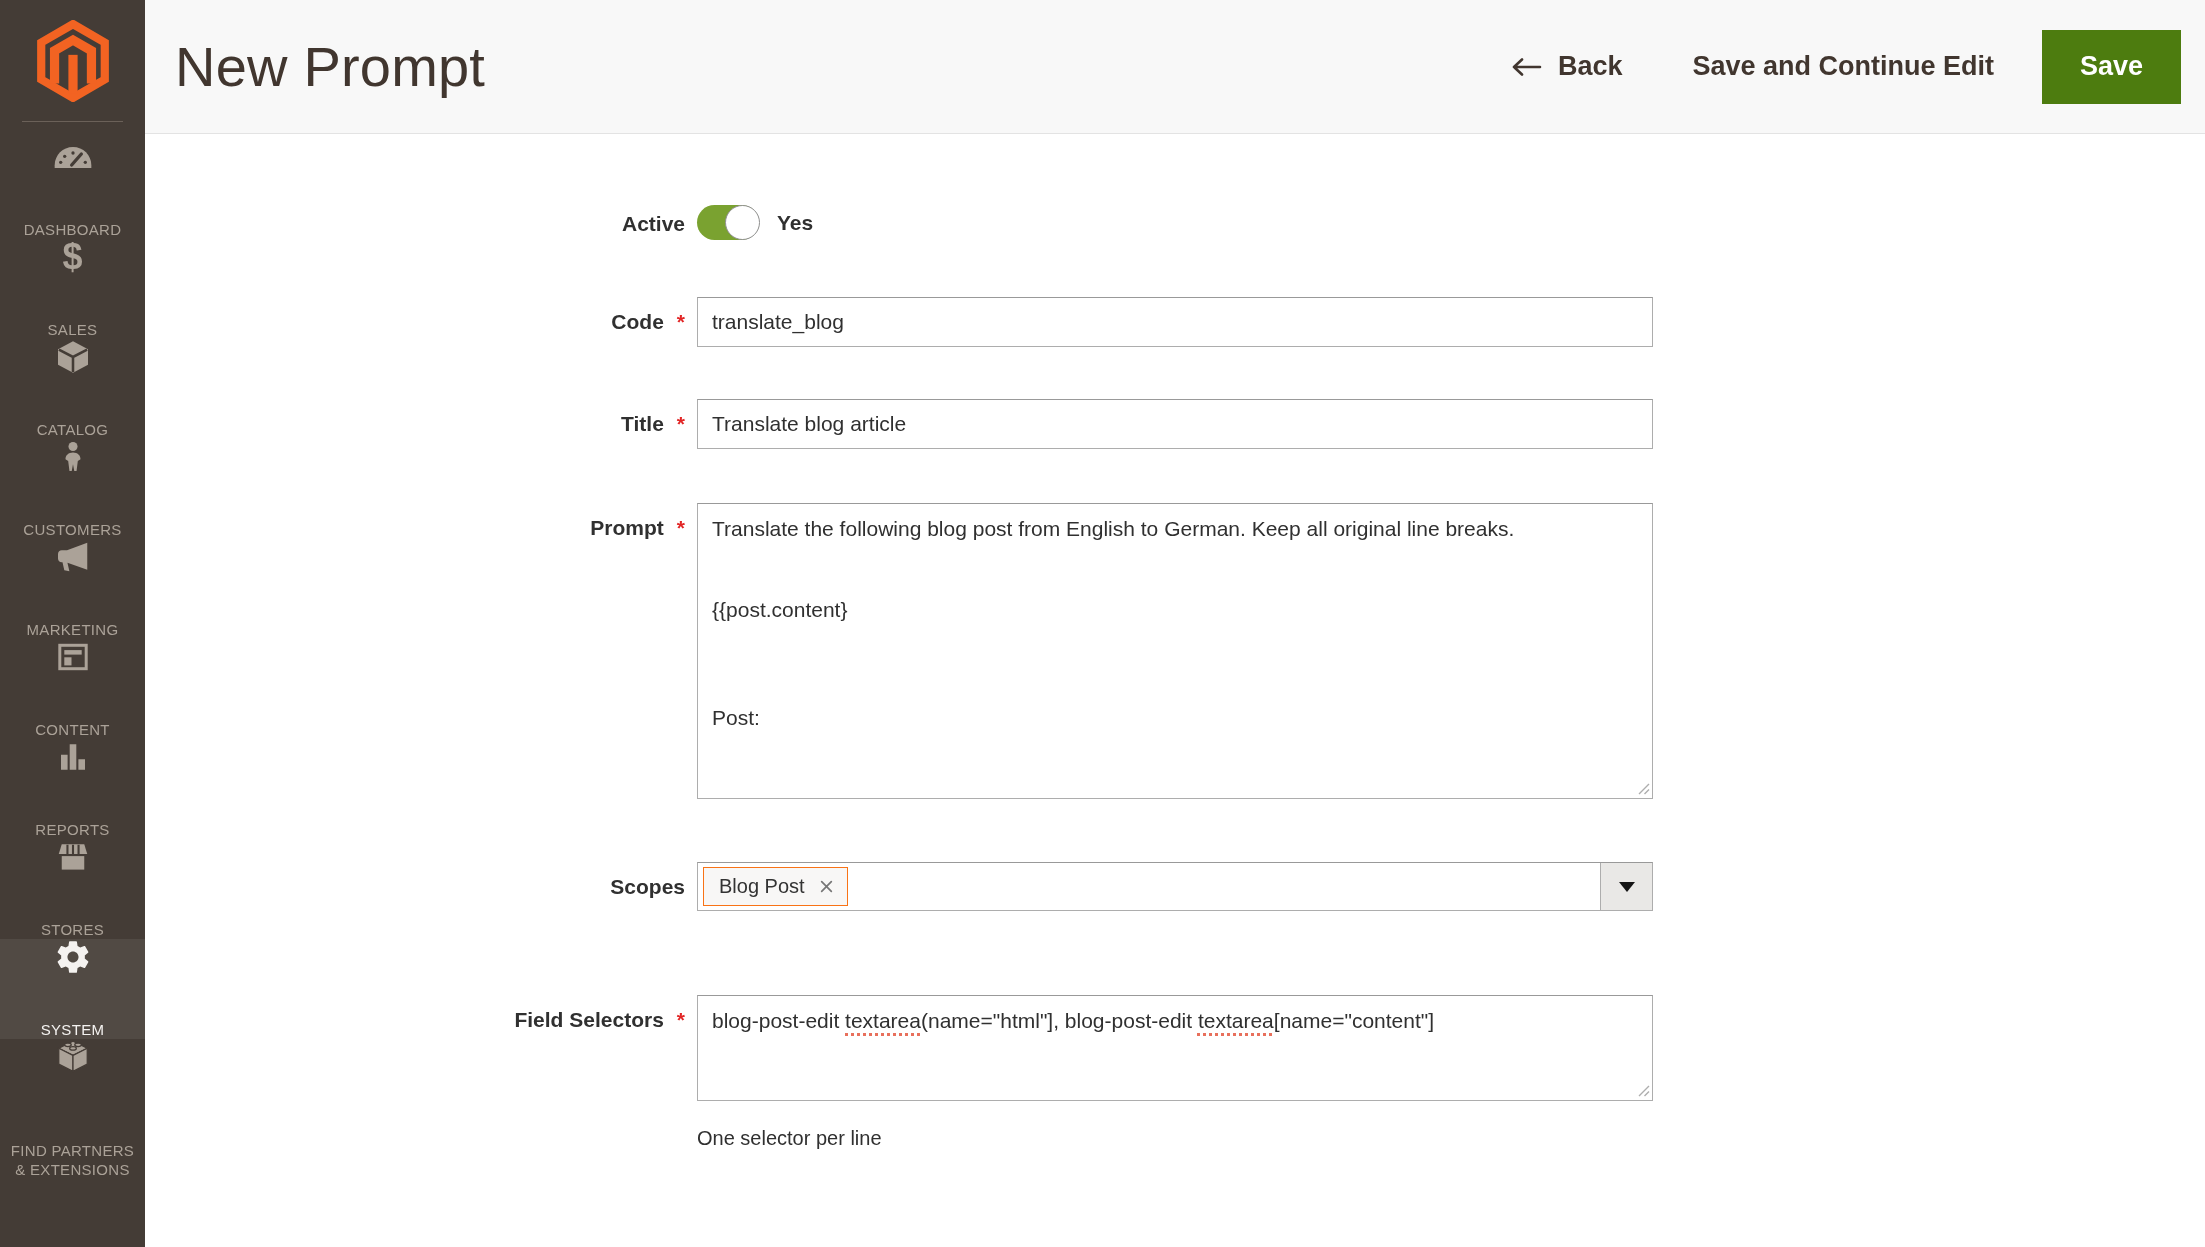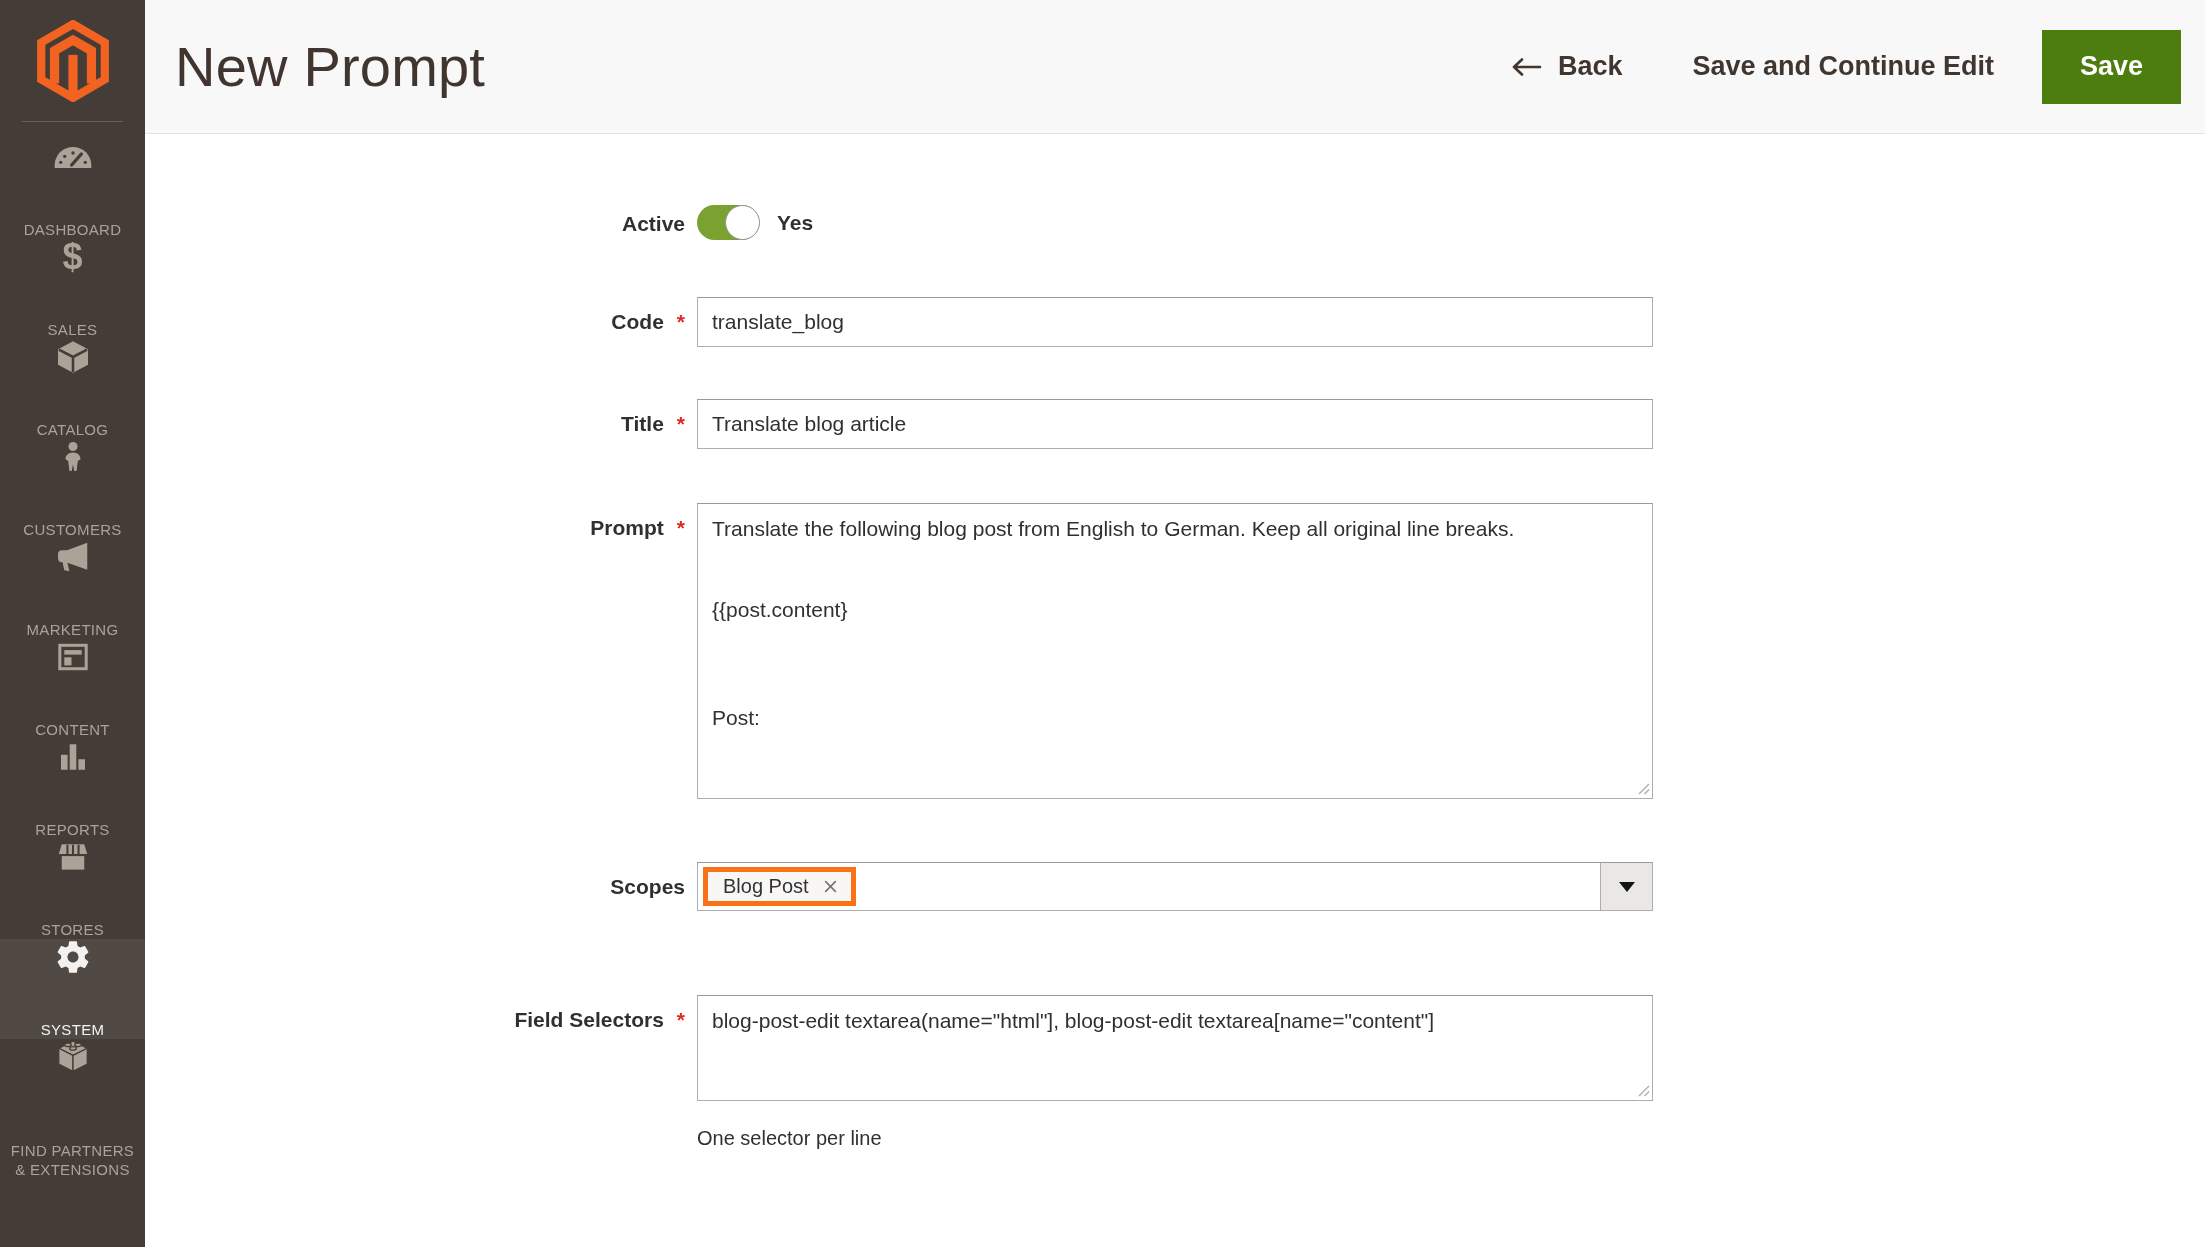--- a/index.html
+++ b/index.html
@@ -39,32 +39,32 @@
 
   .row-active { margin-bottom:57px; }
   .row-code { margin-bottom:52px; }
   .row-title { margin-bottom:54px; }
   .row-prompt { margin-bottom:63px; }
   .row-scopes { margin-bottom:84px; }
 
   input.text-input { width:100%; height:50px; border:1px solid #adadad; border-top-color:#999; background:#fff; padding:0 14px; font-size:21px; color:#303030; font-family:inherit; }
   textarea.area { width:100%; height:296px; border:1px solid #adadad; border-top-color:#999; background:#fff; padding:11px 14px; font-size:21px; line-height:27px; color:#303030; font-family:inherit; resize:none; display:block; }
   .fs-box { width:100%; height:106px; border:1px solid #adadad; border-top-color:#999; background:#fff; padding:11px 14px; font-size:21px; line-height:27px; color:#303030; white-space:pre-wrap; overflow:hidden; cursor:text; }
-  .misspell { text-decoration-style:dotted; text-decoration-color:#e8705c; text-decoration-thickness:2.5px; text-underline-offset:5px; }
+  .misspell { text-decoration:underline; text-decoration-style:dotted; text-decoration-color:#e8705c; text-decoration-thickness:2.5px; text-underline-offset:5px; }
   .grip { position:absolute; right:3px; bottom:4px; pointer-events:none; opacity:.8; }
 
   
   .toggle-wrap { display:flex; align-items:center; }
   .toggle { width:62px; height:35px; border-radius:18px; background:#7aa230; position:relative; cursor:pointer; }
   .knob { position:absolute; right:-1px; top:0; width:35px; height:35px; border-radius:50%; background:#fff; border:1px solid #909090; }
   .toggle-text { margin-left:18px; font-size:21px; color:#303030;font-weight:bold; }
 
   
   .multiselect { width:100%; height:49px; border:1px solid #adadad; border-top-color:#999; background:#fff; position:relative; display:flex; align-items:center; padding:4px 58px 4px 5px; cursor:text; }
-  .chip { height:39px; border:5px solid #f97316; background:#f8f7f6; display:flex; align-items:center; gap:14px; padding:0 13px 0 15px; }
+  .chip { height:39px; border:1px solid #f97316; background:#f8f7f6; display:flex; align-items:center; gap:14px; padding:0 13px 0 15px; }
   .chip-label { font-size:20px; color:#333; }
   .chip-x { display:flex; align-items:center; cursor:pointer; }
   .dd-btn { position:absolute; right:0; top:0; bottom:0; width:52px; background:#e9e8e6; border-left:1px solid #adadad; display:flex; align-items:center; justify-content:center; cursor:pointer; }
   .caret { width:0; height:0; border-left:8px solid transparent; border-right:8px solid transparent; border-top:10px solid #151515; }
 
   .note { margin:26px 0 0 552px; font-size:20px; color:#303030; }
 </style>
 </head>
 <body>
 

